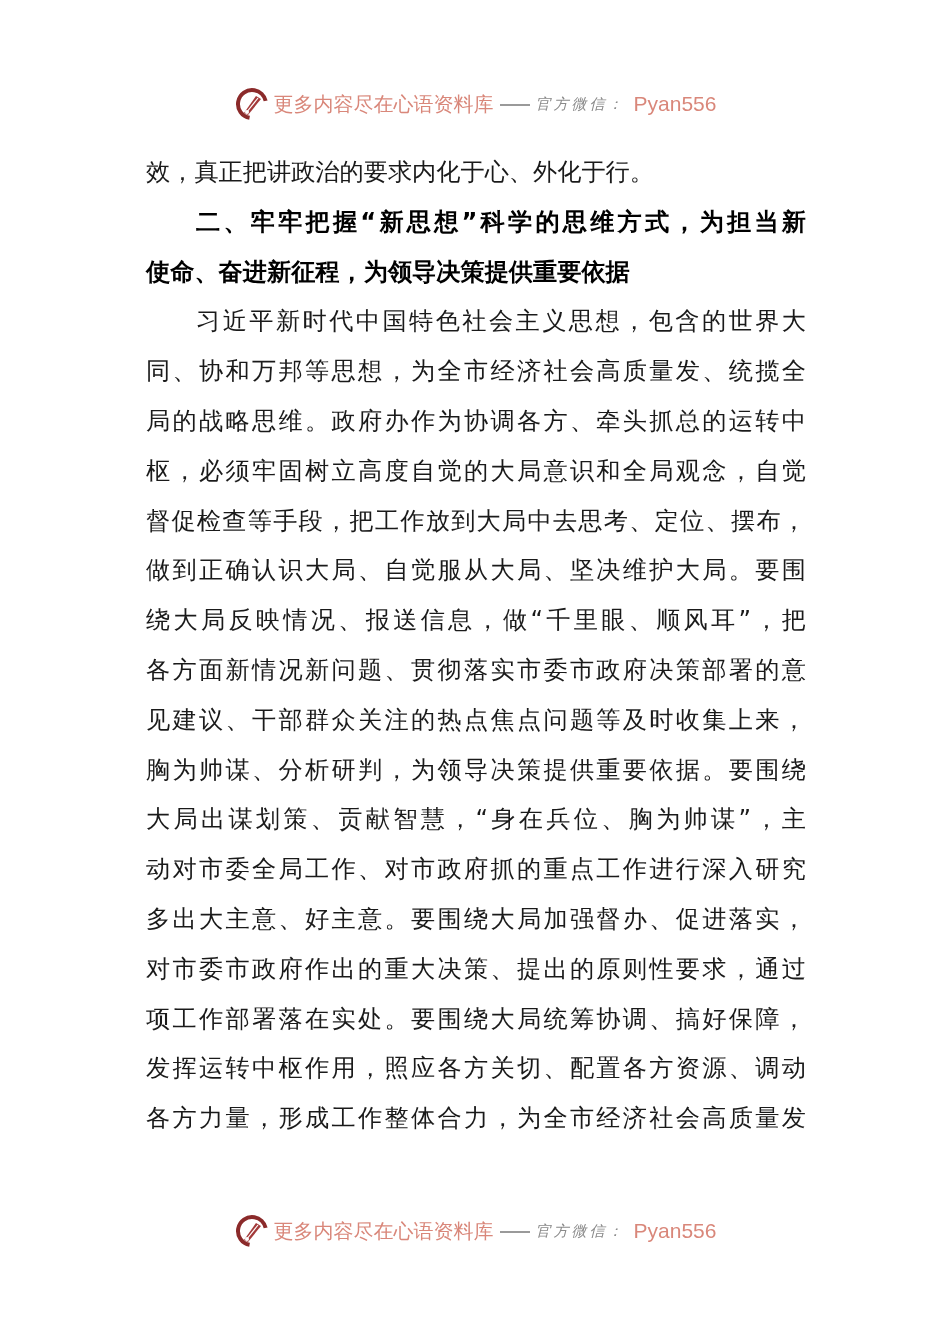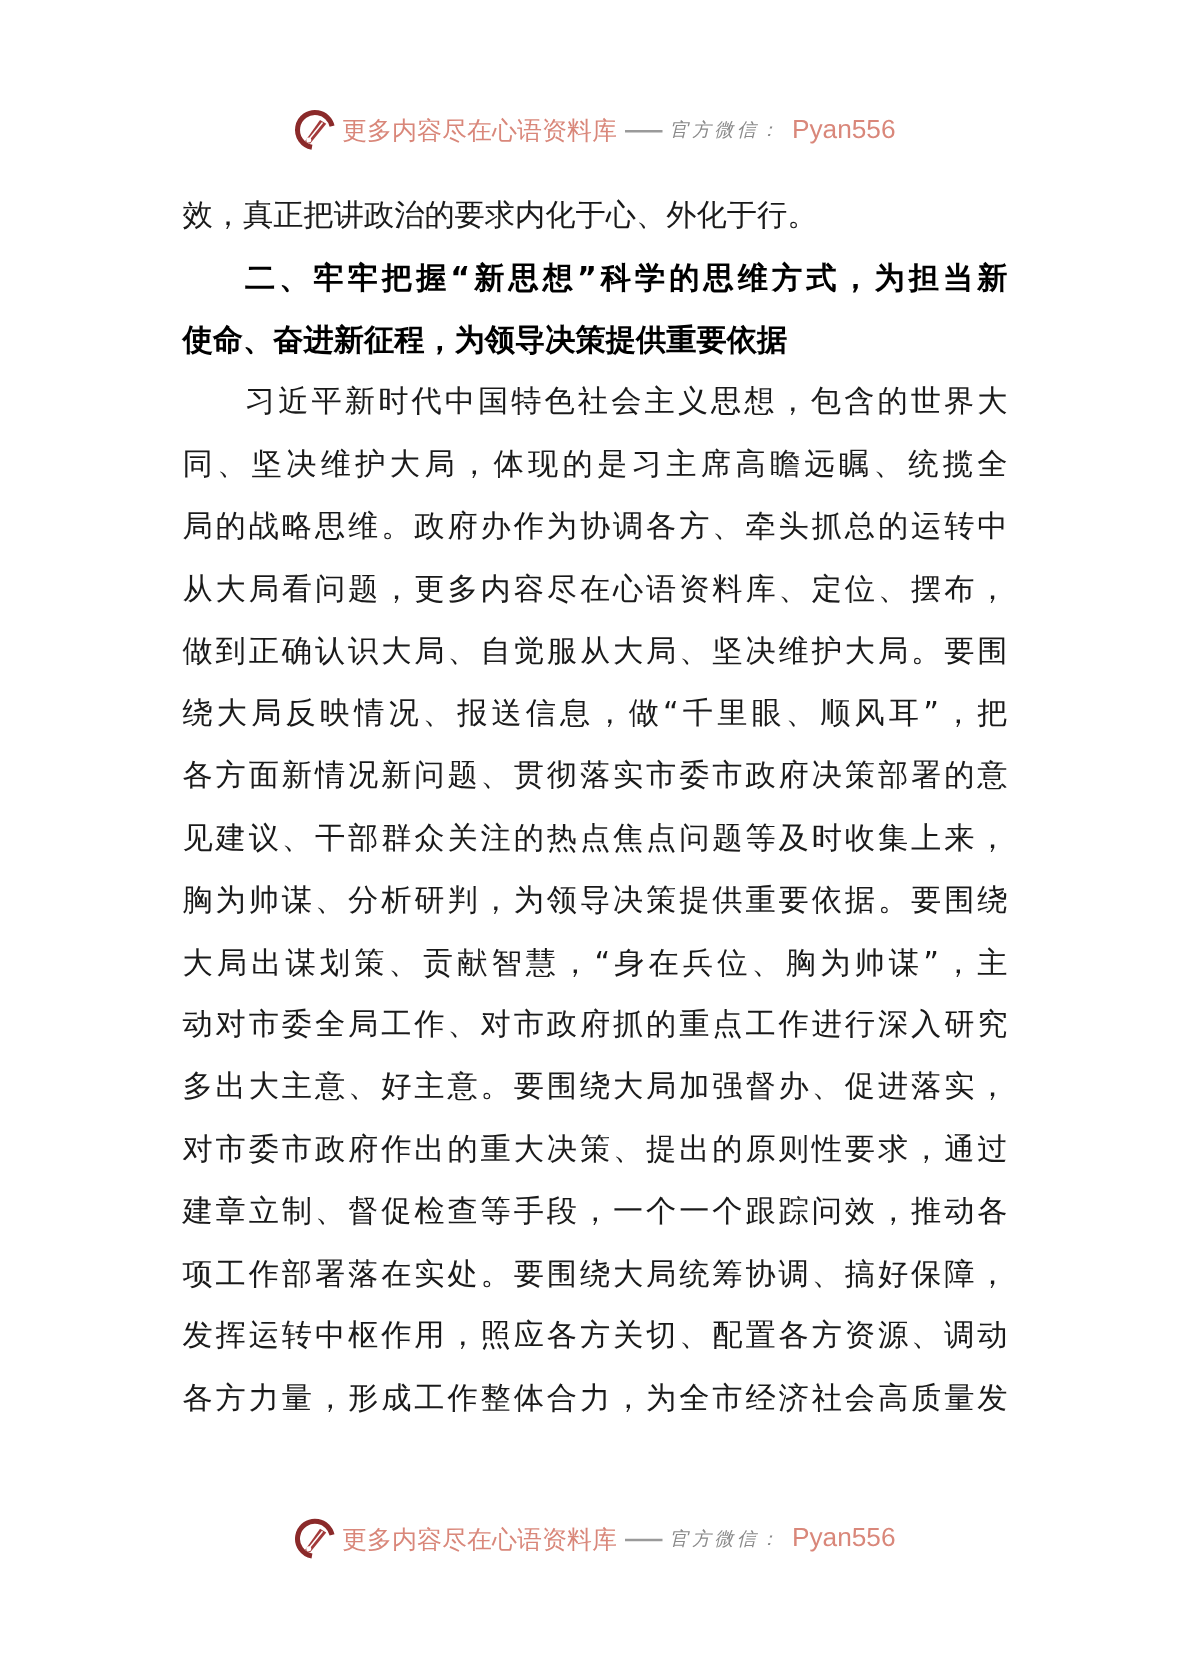--- a/index.html
+++ b/index.html
@@ -108,33 +108,33 @@
     <span class="banner-text-gray">官方微信：</span>
     <span class="banner-id">Pyan556</span>
   </div>
 </div>
 
 <div class="content">
   <div class="line last">效，真正把讲政治的要求内化于心、外化于行。</div>
   <div class="line heading indent">二、牢牢把握“新思想”科学的思维方式，为担当新</div>
   <div class="line heading last">使命、奋进新征程，为领导决策提供重要依据</div>
   <div class="line indent">习近平新时代中国特色社会主义思想，包含的世界大</div>
-  <div class="line">同、坚决维护大局，体现的是习主席高瞻远瞩、统揽全</div>
+  <div class="line">同、协和万邦等思想，为全市经济社会高质量发、统揽全</div>
   <div class="line">局的战略思维。政府办作为协调各方、牵头抓总的运转中</div>
-  <div class="line">从大局看问题，更多内容尽在心语资料库、定位、摆布，</div>
+  <div class="line">枢，必须牢固树立高度自觉的大局意识和全局观念，自觉</div>
+  <div class="line">督促检查等手段，把工作放到大局中去思考、定位、摆布，</div>
   <div class="line">做到正确认识大局、自觉服从大局、坚决维护大局。要围</div>
   <div class="line">绕大局反映情况、报送信息，做“千里眼、顺风耳”，把</div>
   <div class="line">各方面新情况新问题、贯彻落实市委市政府决策部署的意</div>
   <div class="line">见建议、干部群众关注的热点焦点问题等及时收集上来，</div>
   <div class="line">胸为帅谋、分析研判，为领导决策提供重要依据。要围绕</div>
   <div class="line">大局出谋划策、贡献智慧，“身在兵位、胸为帅谋”，主</div>
   <div class="line">动对市委全局工作、对市政府抓的重点工作进行深入研究</div>
   <div class="line">多出大主意、好主意。要围绕大局加强督办、促进落实，</div>
   <div class="line">对市委市政府作出的重大决策、提出的原则性要求，通过</div>
-  <div class="line">建章立制、督促检查等手段，一个一个跟踪问效，推动各</div>
   <div class="line">项工作部署落在实处。要围绕大局统筹协调、搞好保障，</div>
   <div class="line">发挥运转中枢作用，照应各方关切、配置各方资源、调动</div>
   <div class="line">各方力量，形成工作整体合力，为全市经济社会高质量发</div>
 </div>
 
 <div class="banner banner-bottom">
   <div class="banner-inner">
     <svg class="logo" viewBox="0 0 36 36">
       <circle cx="18" cy="18" r="14" fill="none" stroke="#8b2a2a" stroke-width="4" stroke-dasharray="60 30" transform="rotate(100 18 18)"></circle>
       <path d="M10 27 L22 10 L27 13 L14 29 Z" fill="#a33a3a"></path>

